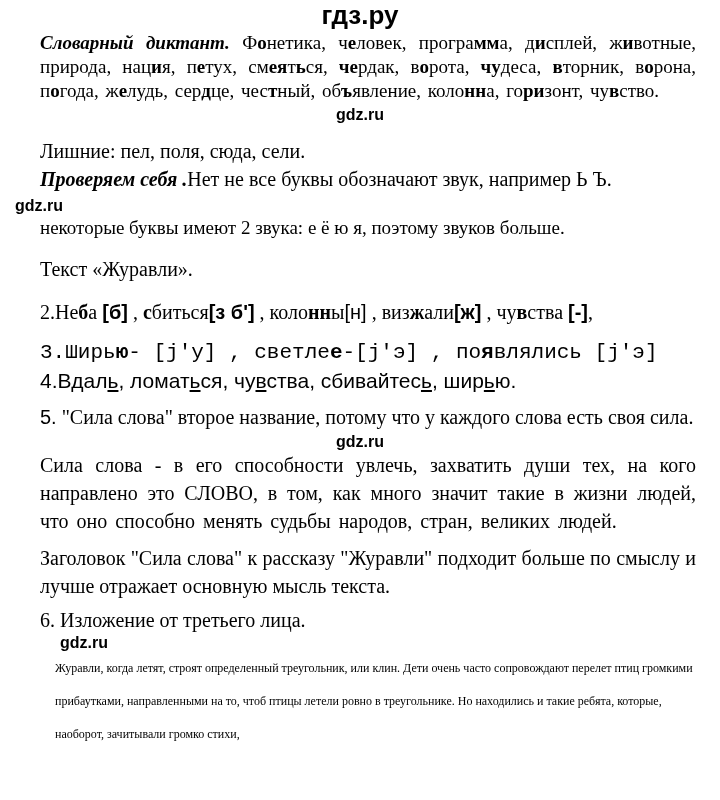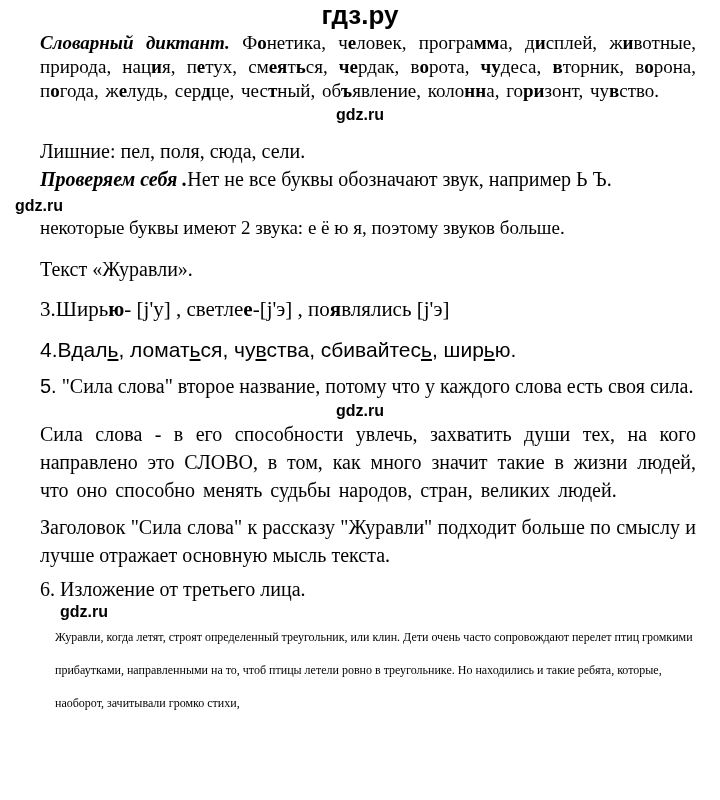--- a/index.html
+++ b/index.html
@@ -46,22 +46,22 @@
   }
   .just { text-align: justify; }
 
   .p1 { margin-top: 2px; font-size: 19px; line-height: 24px; word-spacing: 2px; }
   .p2 { margin-top: 3px; line-height: 26px; }
   .p3 { margin-top: 16px; }
   .p4 { margin-top: 2px; font-size: 19px; }
   .p5 { margin-top: 16px; line-height: 26px; }
   .p6 { margin-top: 17px; line-height: 27px; }
   .p6b { margin-top: 0; font-family: "Liberation Sans", sans-serif; line-height: 27px; font-size: 21px; }
-  .p7 { margin-top: 13px; font-family: Liberation Serif, serif; font-size: 21px; line-height: 28px; }
-  .p8 { margin-top: 13px; font-family: "Liberation Sans", sans-serif; font-size: 21px; line-height: 28px; }
+  .p7 { margin-top: 13px; font-family: Liberation Mono, monospace; font-size: 21px; line-height: 28px; }
+  .p8 { font-family: "Liberation Sans", sans-serif; font-size: 21px; line-height: 28px; }
   .p9 { margin-top: 9px; line-height: 26px; }
   .p10 { margin-top: 1px; line-height: 28px; word-spacing: 3px; }
   .p11 { margin-top: 9px; line-height: 28px; }
   .p12 { margin-top: 7px; line-height: 26px; }
   .p13 { margin: 1px 20px 4px 55px; font-size: 12px; line-height: 33px; }
 </style>
 </head>
 <body>
 
 <div class="page">
@@ -75,20 +75,21 @@
   <div class="p p3">Лишние: пел, поля, сюда, сели.</div>
 
   <div class="p p2"><span class="b i">Проверяем себя .</span>Нет не все буквы обозначают звук, например Ь Ъ.</div>
 
   <div class="wm wm2">gdz.ru</div>
 
   <div class="p p4">некоторые буквы имеют 2 звука: е ё ю я, поэтому звуков больше.</div>
 
   <div class="p p5">Текст «Журавли».</div>
 
+  <div class="p p6">2.Не<span class="b">б</span>а <span class="b sans">[б]</span> , <span class="b">с</span>биться<span class="b sans">[з б']</span> , коло<span class="b">нн</span>ы<span class="sans">[н]</span> , виз<span class="b">ж</span>али<span class="b sans">[ж]</span> , чу<span class="b">в</span>ства <span class="b sans">[-]</span>,</div>
 
   <div class="p p7">3.Ширь<span class="b">ю</span>- [j'у] , светле<span class="b">е</span>-[j'э] , по<span class="b">я</span>влялись [j'э]</div>
 
   <div class="p p8">4.Вдал<span class="u">ь</span>, ломат<span class="u">ь</span>ся, чу<span class="u">в</span>ства, сбивайтес<span class="u">ь</span>, шир<span class="u">ь</span>ю.</div>
 
   <div class="p p9"><span class="sans">5.</span> "Сила слова" второе название, потому что у каждого  слова есть своя сила.</div>
 
   <div class="wm wm-center wm3">gdz.ru</div>
 
   <div class="p p10 just">Сила слова - в его способности увлечь, захватить души тех, на кого направлено это СЛОВО, в том, как много значит такие в жизни людей, что оно способно менять судьбы народов, стран, великих людей.</div>

